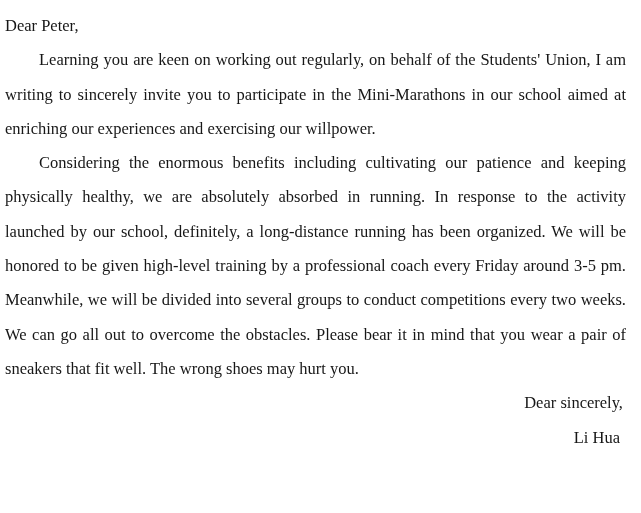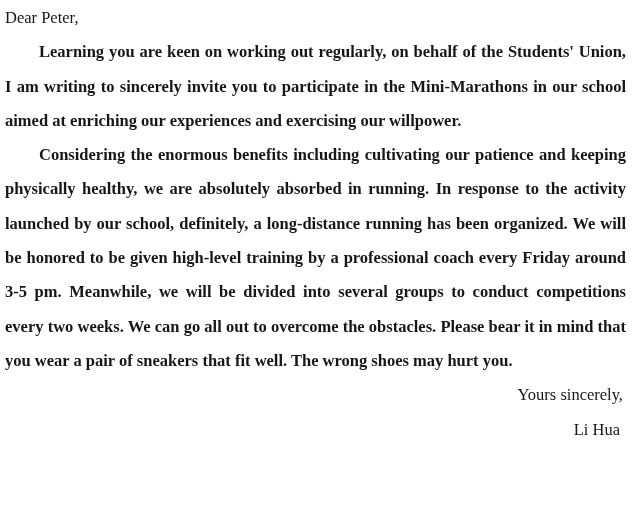--- a/index.html
+++ b/index.html
@@ -9,37 +9,36 @@
   }
   body {
     width: 641px;
     height: 513px;
     overflow: hidden;
   }
   .page {
     box-sizing: border-box;
     width: 641px;
     height: 513px;
-    padding: 1px 15px 0 5px;
+    padding: 9px 15px 0 5px;
     font-family: "Liberation Serif", "DejaVu Serif", serif;
     font-size: 16.5px;
     line-height: 34.3px;
     color: #171717;
     background: #ffffff;
   }
   .salutation {
     margin: 0;
     text-align: left;
     text-indent: 0;
   }
   .para {
     margin: 0;
     text-align: justify;
     text-indent: 34px;
-    font-weight: bold;
   }
   .closing {
     margin: 0;
     text-align: right;
     text-indent: 0;
     padding-right: 3px;
   }
   .signature {
     margin: 0;
     text-align: right;
@@ -51,16 +50,16 @@
 <body>
 
 <div class="page">
   <p class="salutation">Dear Peter,</p>
 
   <p class="para">Learning you are keen on working out regularly, on behalf of the Students' Union, I am writing to sincerely invite you to participate in the Mini-Marathons in our school aimed at enriching our experiences and exercising our willpower.</p>
 
   <p class="para">Considering the enormous benefits including cultivating our patience and keeping physically healthy, we are absolutely absorbed in running. In response to the activity launched by our school, definitely, a long-distance running has been organized. We will be honored to be given high-level training by a professional coach every Friday around 3-5 pm. Meanwhile, we will be divided into several groups to conduct competitions every two weeks. We can go all out to overcome the obstacles. Please bear it in mind that you wear a pair of sneakers that fit well. The wrong shoes may hurt you.</p>
 
 
-  <p class="closing">Yours sincerely,</p>
+  <p class="closing">Dear sincerely,</p>
 
   <p class="signature">Li Hua</p>
 </div>
 
 </body></html>

